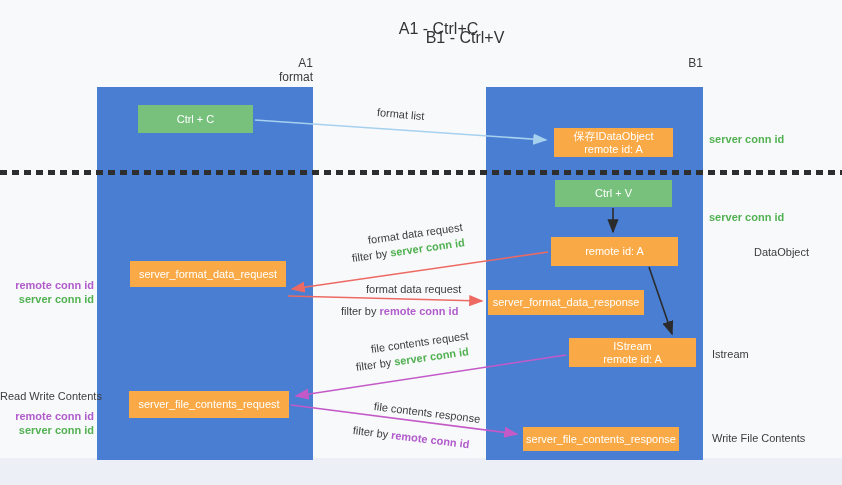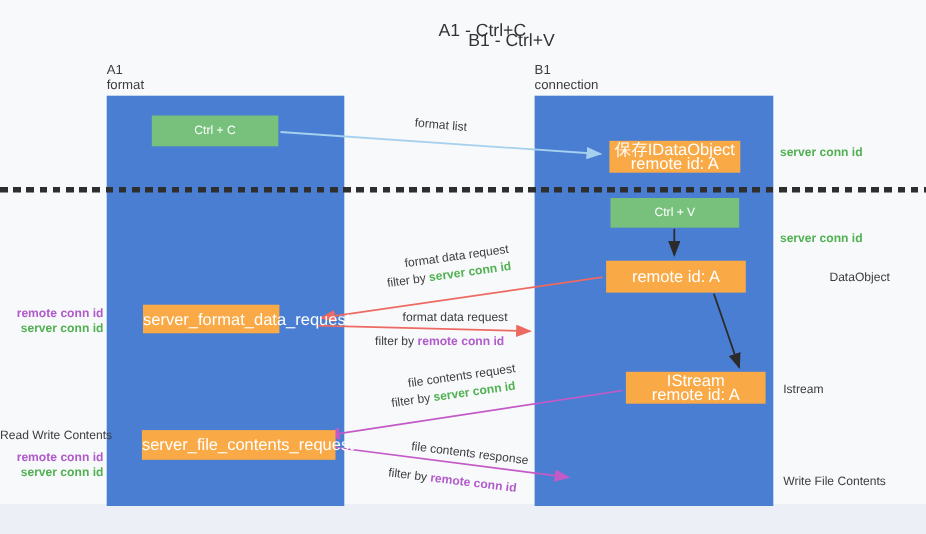--- a/index.html
+++ b/index.html
@@ -19,37 +19,37 @@
     color: #333; font-size: 16px; }
   .title.l1 { top: 20px; padding-left: 35px; }
   .title.l2 { top: 29px; margin-left: 44px; }
   .lifeline {
     position: absolute; top: 87px; height: 373px;
     background: #4a7ed2; z-index: 1;
   }
   .lifeline.left { left: 97px; width: 216px; }
   .lifeline.right { left: 486px; width: 217px; }
   .col-header {
-    position: absolute; top: 56px; width: 216px; text-align: left;
+    position: absolute; top: 56px; width: 216px; text-align: right;
     font-size: 12px; line-height: 14px; color: #3c3c3c; z-index: 2;
   }
   .col-header.left { left: 97px; }
   .col-header.right { left: 486px; width: 217px; }
   .dotted-line {
     position: absolute; left: 0; top: 170px; width: 842px; height: 5px; z-index: 4;
     background: repeating-linear-gradient(90deg, #2e2e2e 0 7px, transparent 7px 12px);
   }
   svg.arrows { position: absolute; left: 0; top: 0; z-index: 3; pointer-events: none; }
   .node {
     position: absolute; z-index: 5; color: #fff; text-align: center;
     display: flex; flex-direction: column; justify-content: center;
     font-size: 11px; line-height: 13px;
   }
   .node.green { background: #77c17c; }
-  .node.orange { background: #f9a945; font-size: 15px; }
+  .node.orange { background: #f9a945; font-size: 11px; }
   .side-label { position: absolute; z-index: 5; font-size: 11px; white-space: nowrap; }
   .side-label.dark { color: #3d3d3d; }
   .side-label.g { color: #52b152; font-weight: bold; }
   .side-label.p { color: #b15ccb; font-weight: bold; }
   .left-col-label { left: 0; width: 94px; text-align: right; }
   .alabel {
     position: absolute; z-index: 5; font-size: 11px; color: #3d3d3d;
     white-space: nowrap; transform-origin: left center;
   }
   .alabel .g { color: #52b152; font-weight: bold; }
@@ -64,21 +64,20 @@
 
   <div class="title l1">A1 - Ctrl+C</div>
   <div class="title l2">B1 - Ctrl+V</div>
 
   <div class="col-header left">
     <div>A1</div>
     <div>format</div>
   </div>
   <div class="col-header right">
     <div>B1</div>
-    <div>connection</div>
   </div>
 
   <div class="lifeline left"></div>
   <div class="lifeline right"></div>
 
   <div class="dotted-line"></div>
 
   <svg class="arrows" width="842" height="485">
     <defs>
       <marker id="m-blue" markerWidth="9" markerHeight="7" refX="8" refY="3.5" orient="auto">
@@ -113,34 +112,40 @@
   </div>
 
   <div class="node green" style="left:555px;top:180px;width:117px;height:27px;">
     <div>Ctrl + V</div>
   </div>
 
   <div class="node orange" style="left:551px;top:237px;width:127px;height:29px;">
     <div>remote id: A</div>
   </div>
 
-  <div class="node orange" style="left:130px;top:277px;width:124px;height:26px;">
+  <div class="node orange" style="left:130px;top:261px;width:156px;height:26px;">
     <div>server_format_data_request</div>
   </div>
 
+  <div class="node orange" style="left:488px;top:290px;width:156px;height:25px;">
+    <div>server_format_data_response</div>
+  </div>
 
   <div class="node orange" style="left:569px;top:338px;width:127px;height:29px;">
     <div>IStream</div>
     <div>remote id: A</div>
   </div>
 
-  <div class="node orange" style="left:129px;top:391px;width:176px;height:27px;">
+  <div class="node orange" style="left:129px;top:391px;width:160px;height:27px;">
     <div>server_file_contents_request</div>
   </div>
 
+  <div class="node orange" style="left:523px;top:427px;width:156px;height:24px;">
+    <div>server_file_contents_response</div>
+  </div>
 
   <div class="side-label g" style="left:709px;top:133px;">server conn id</div>
   <div class="side-label g" style="left:709px;top:211px;">server conn id</div>
   <div class="side-label dark" style="left:754px;top:246px;">DataObject</div>
   <div class="side-label dark" style="left:712px;top:348px;">Istream</div>
   <div class="side-label dark" style="left:712px;top:432px;">Write File Contents</div>
 
   <div class="side-label p left-col-label" style="top:279px;">remote conn id</div>
   <div class="side-label g left-col-label" style="top:293px;">server conn id</div>
   <div class="side-label dark left-col-label" style="top:390px;">Read Write Contents</div>

